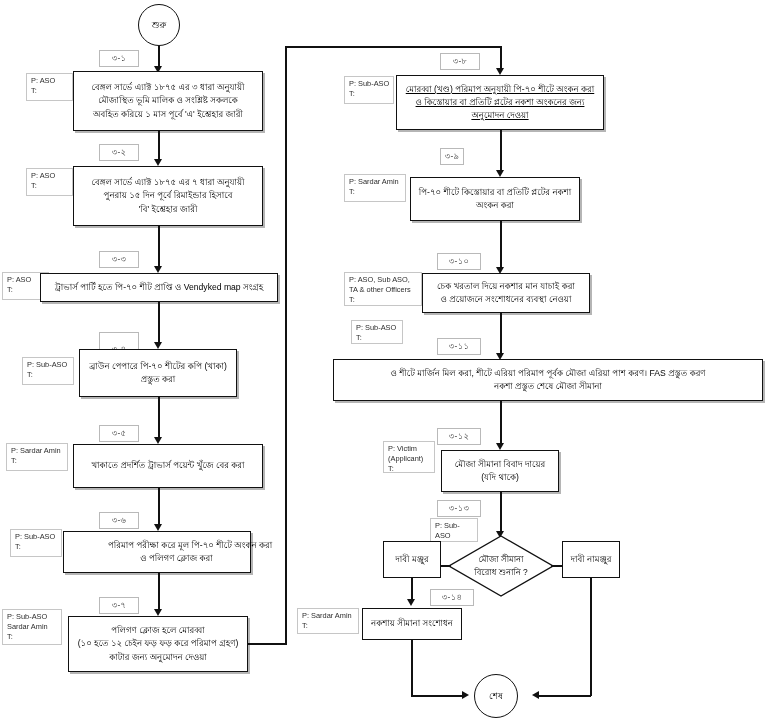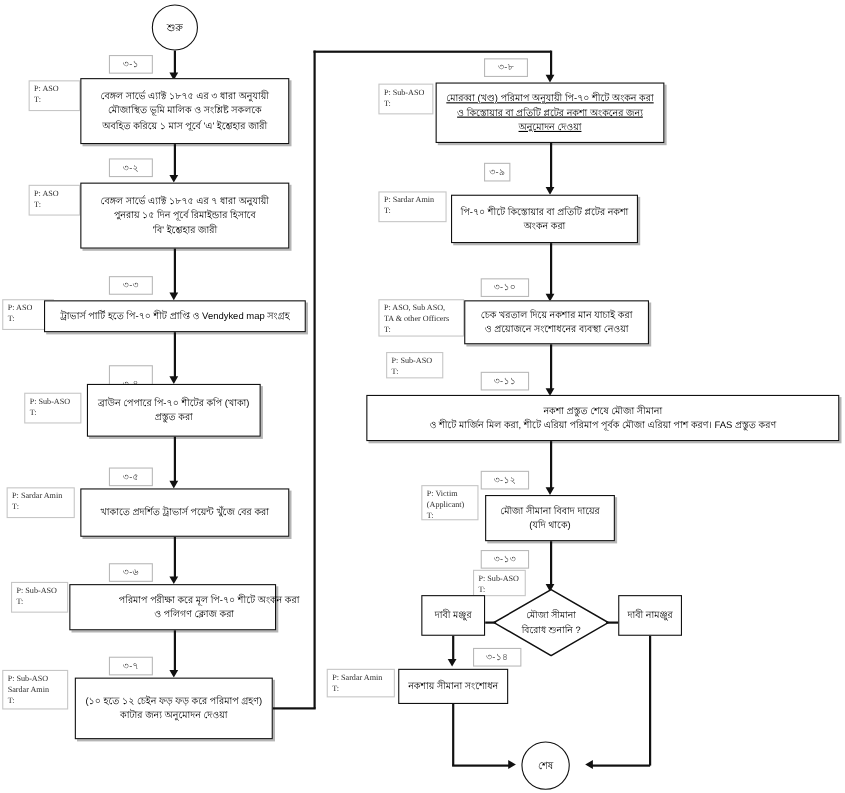--- a/index.html
+++ b/index.html
@@ -50,21 +50,21 @@
   }
 
   
   .roletag {
     border: 1px solid #c6c6c6;
     background: #ffffff;
     font-size: 7.4px;
     line-height: 1.35;
     color: #2c2c2c;
     padding: 2px 3px 2px 4px;
-    font-family: Liberation Serif, serif;
+    font-family: Liberation Sans, sans-serif;
     white-space: pre-line;
   }
 
   
   .term {
     border: 1.5px solid #111111;
     border-radius: 50%;
     background: #ffffff;
     display: flex;
     align-items: center;
@@ -210,20 +210,21 @@
   <div class="abs arrow-down" style="left:154px; top:609px;"></div>
 
   <div class="abs steptag" style="left:99px; top:597px; width:40px; height:17px;">
     <span>৩-৭</span>
   </div>
   <div class="abs roletag" style="left:2px; top:609px; width:60px; height:36px;">P: Sub-ASO
     Sardar Amin
 T:</div>
   <div class="abs proc" style="left:68px; top:616px; width:180px; height:56px;">
     <span class="txt">
+      <span class="ln">পলিগণ ক্লোজ হলে মোরব্বা</span>
       <span class="ln">(১০ হতে ১২ চেইন ফড় ফড় করে পরিমাপ গ্রহণ)</span>
       <span class="ln">কাটার জন্য অনুমোদন দেওয়া</span>
     </span>
   </div>
 
   <div class="abs hline" style="left:248px; top:643px; width:39px; height:1.6px;"></div>
   <div class="abs vline" style="left:285px; top:46px; width:1.6px; height:598px;"></div>
   <div class="abs hline" style="left:285px; top:46px; width:216px; height:1.6px;"></div>
   <div class="abs vline" style="left:500px; top:46px; width:1.6px; height:25px;"></div>
   <div class="abs arrow-down" style="left:496px; top:68px;"></div>
@@ -272,22 +273,22 @@
   <div class="abs vline" style="left:500px; top:313px; width:1.6px; height:42px;"></div>
   <div class="abs arrow-down" style="left:496px; top:353px;"></div>
 
   <div class="abs roletag" style="left:351px; top:320px; width:52px; height:24px;">P: Sub-ASO
 T:</div>
   <div class="abs steptag" style="left:437px; top:338px; width:44px; height:17px;">
     <span>৩-১১</span>
   </div>
   <div class="abs proc" style="left:333px; top:359px; width:430px; height:42px;">
     <span class="txt">
+      <span class="ln">ও শীটে মার্জিন মিল করা, শীটে এরিয়া পরিমাপ পূর্বক মৌজা এরিয়া পাশ করণ। FAS প্রস্তুত করণ</span>
       <span class="ln">নকশা প্রস্তুত শেষে মৌজা সীমানা</span>
-      <span class="ln">ও শীটে মার্জিন মিল করা, শীটে এরিয়া পরিমাপ পূর্বক মৌজা এরিয়া পাশ করণ। FAS প্রস্তুত করণ</span>
     </span>
   </div>
   <div class="abs vline" style="left:500px; top:401px; width:1.6px; height:44px;"></div>
   <div class="abs arrow-down" style="left:496px; top:443px;"></div>
 
   <div class="abs steptag" style="left:437px; top:428px; width:44px; height:17px;">
     <span>৩-১২</span>
   </div>
   <div class="abs roletag" style="left:383px; top:441px; width:52px; height:32px;">P: Victim
 (Applicant)

